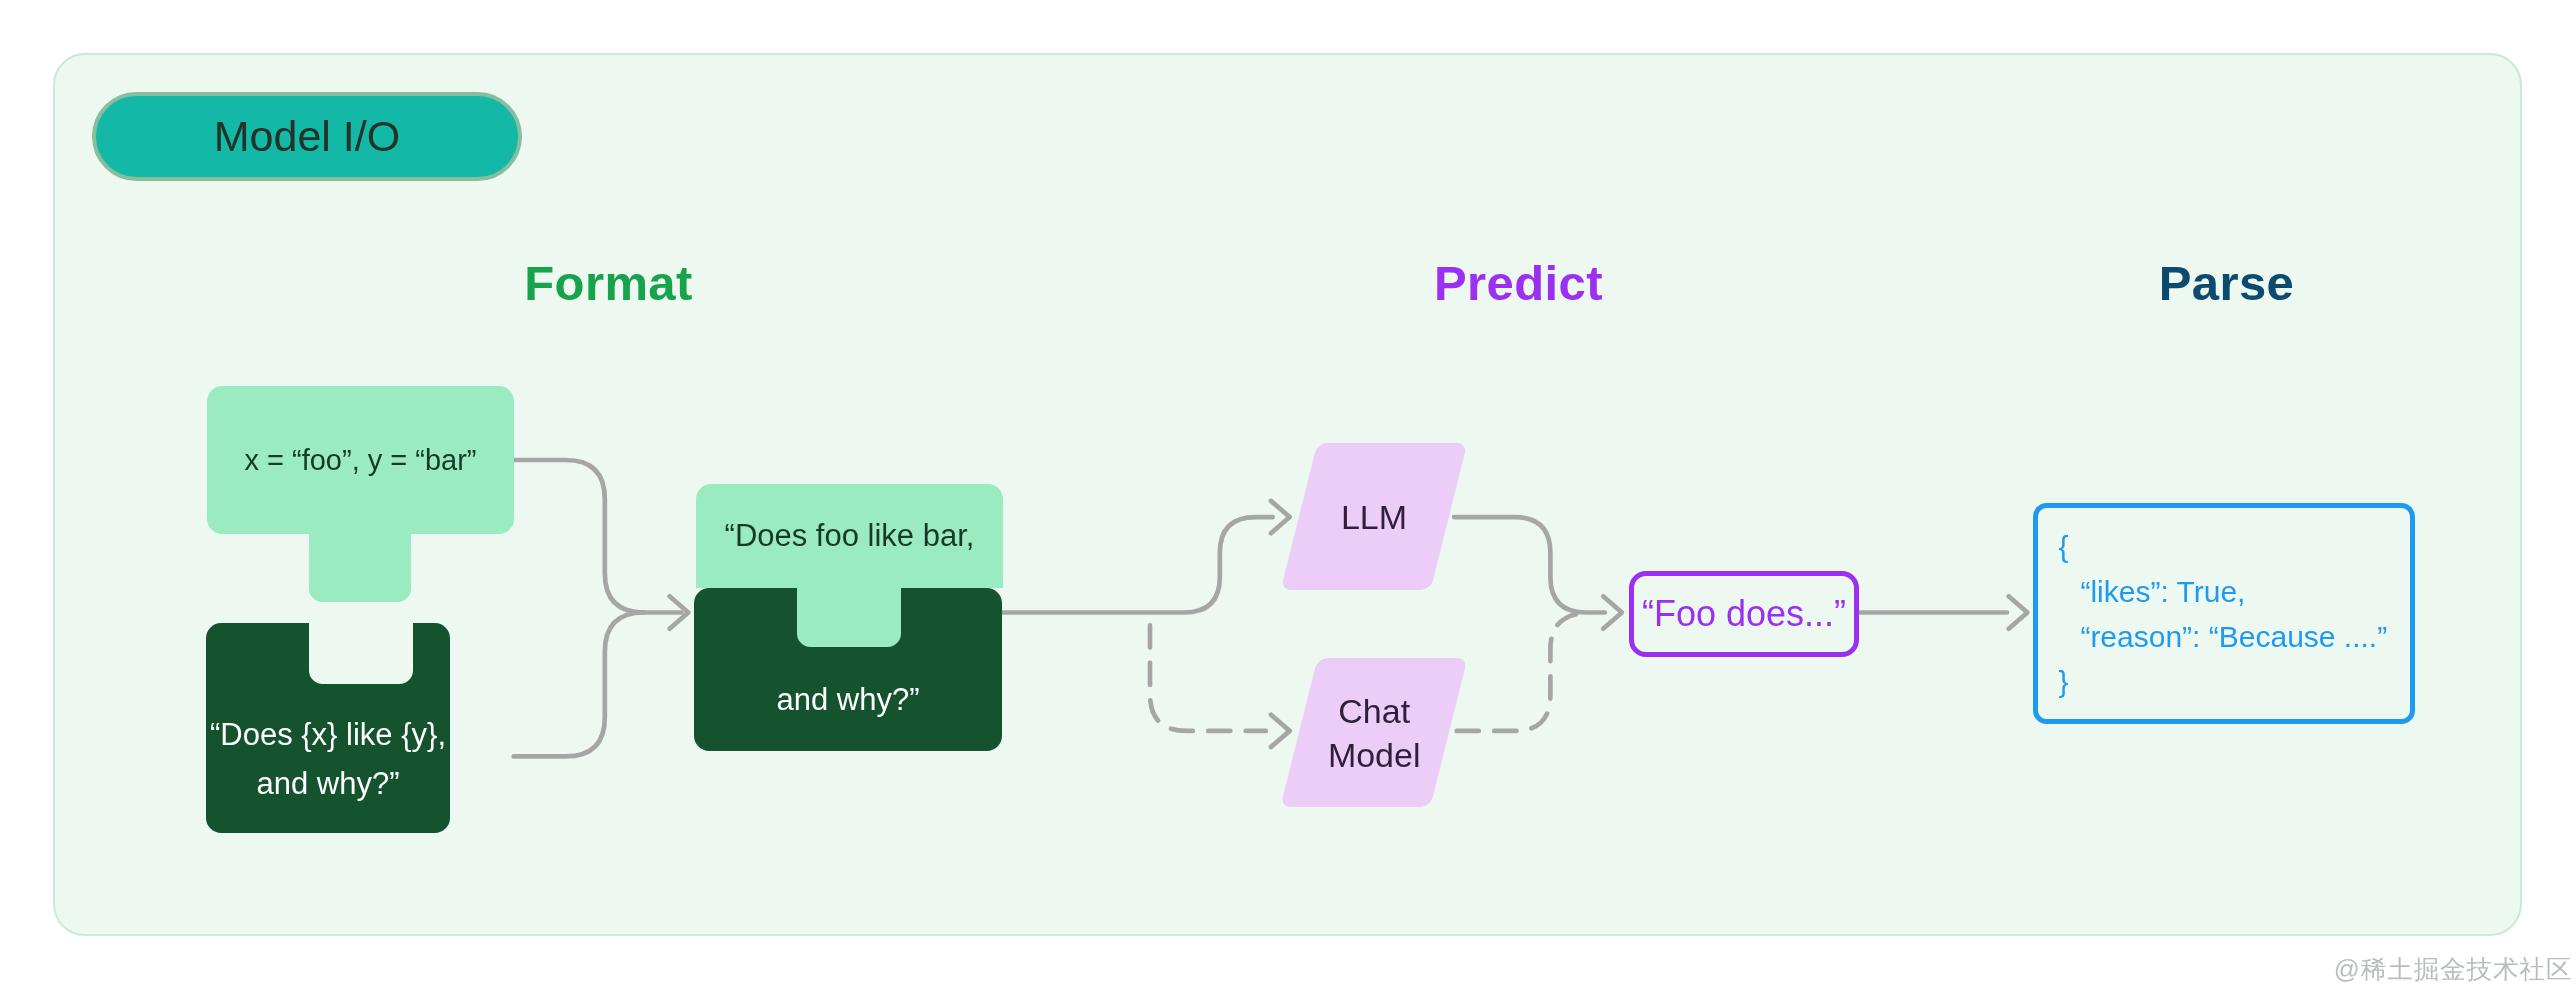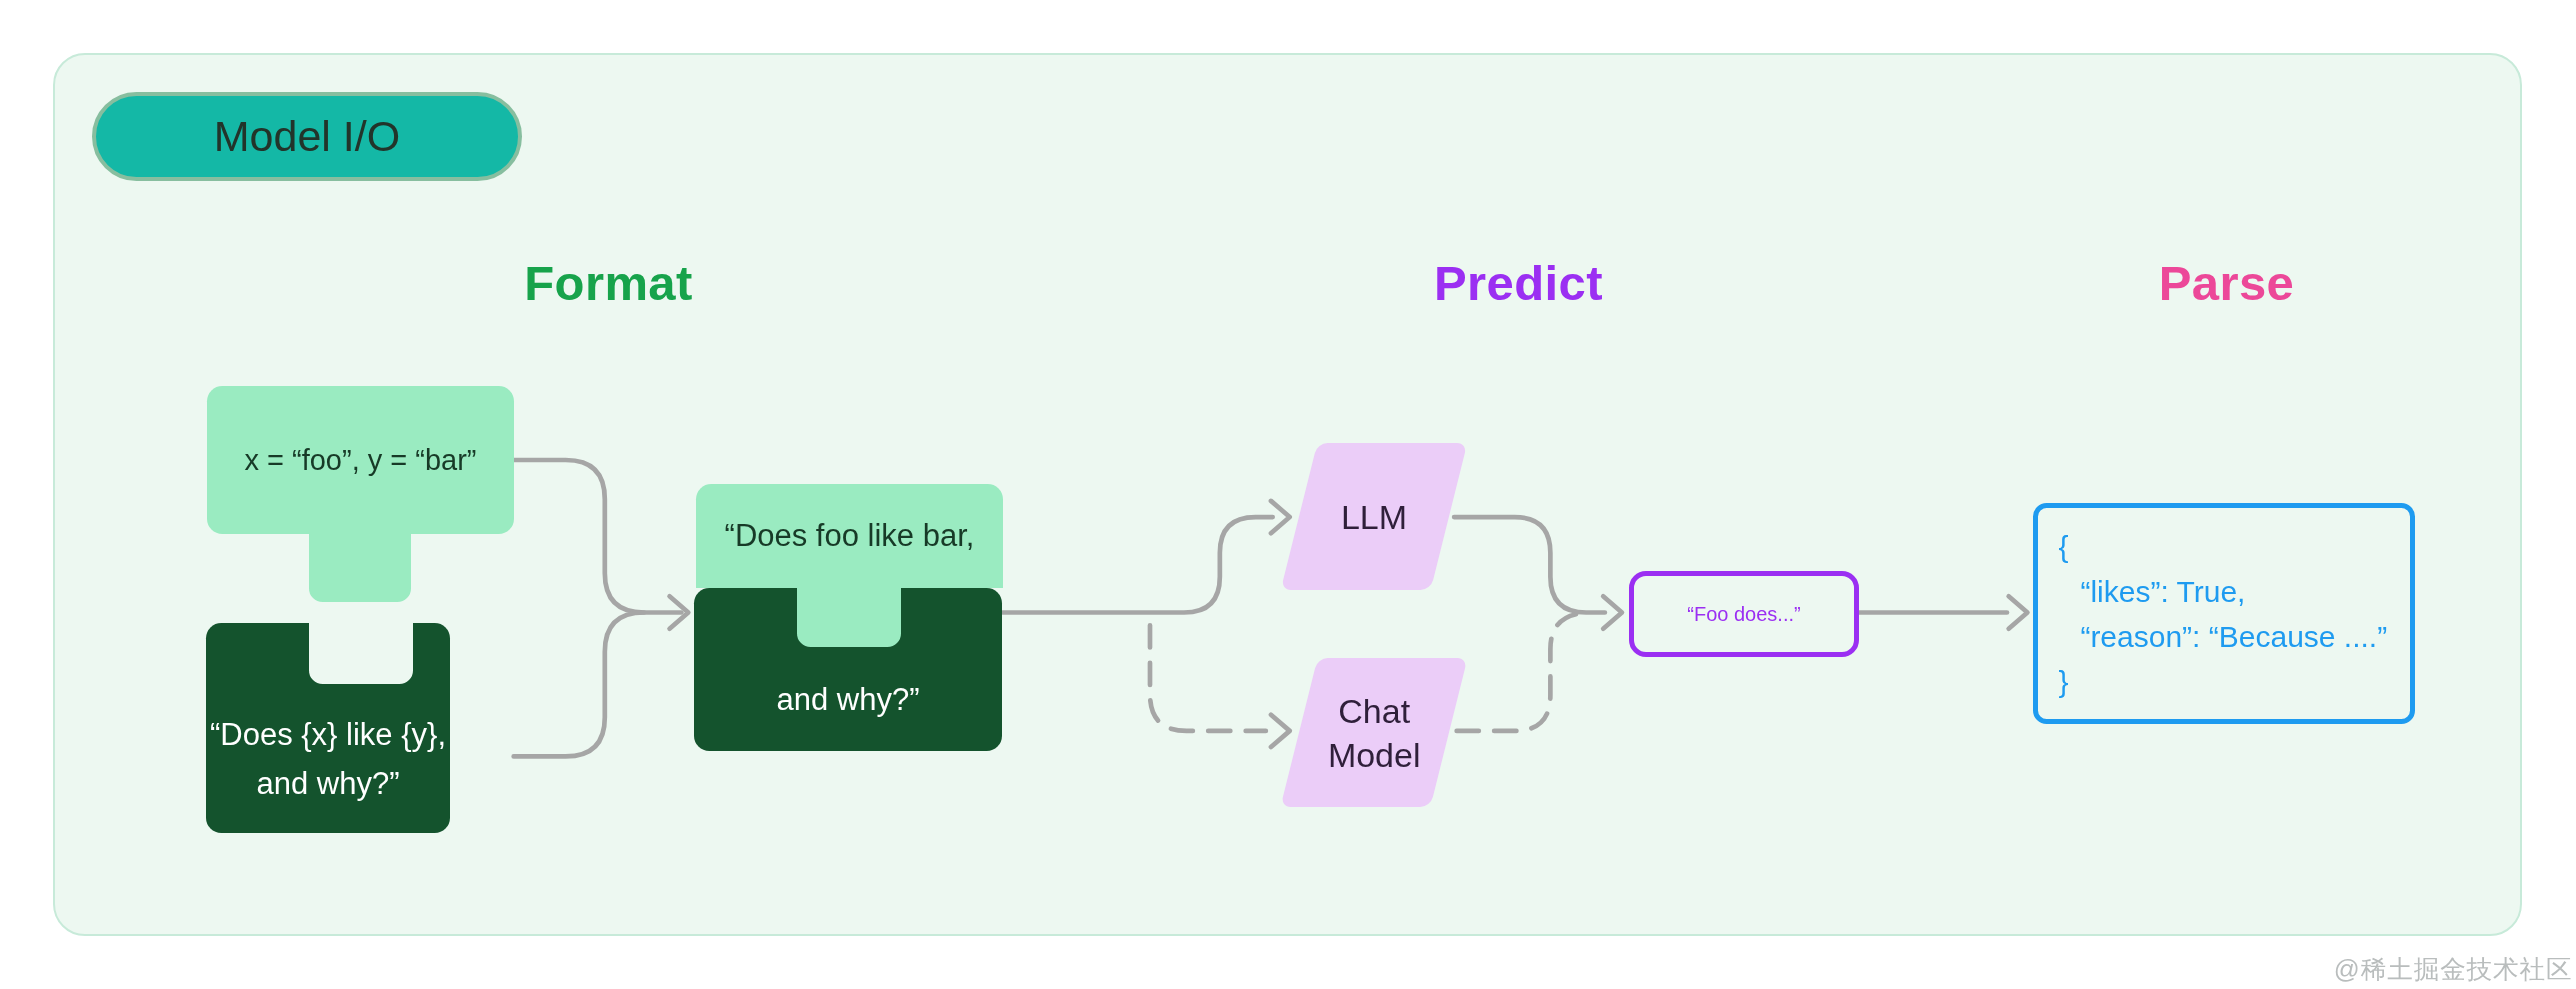--- a/index.html
+++ b/index.html
@@ -21,21 +21,21 @@
     color:#22342A; font-size:43px; font-weight:400;
   }
 
   .col-header {
     position:absolute; top:257px; width:341px; height:51px;
     display:flex; align-items:center; justify-content:center;
     font-size:49px; font-weight:700; letter-spacing:0.4px;
   }
   .col-header.format  { left:438px;  color:#17A34B; }
   .col-header.predict { left:1348px; color:#9B2FF2; }
-  .col-header.parse   { left:2056px; color:#ec4899; }
+  .col-header.parse   { left:2056px; color:#0c4a6e; }
 
   
   .box-light {
     position:absolute; background:#9AEBC1; border-radius:15.3px;
     color:#173A27; font-size:31px; display:flex; align-items:center; justify-content:center;
     text-align:right; box-sizing:border-box;
   }
   .box-dark {
     position:absolute; background:#14532d; border-radius:15.3px;
     color:#ffffff; font-size:31px; display:flex; flex-direction:column;
@@ -64,21 +64,21 @@
   }
   .pgram .pgram-label {
     transform:skewX(14deg); color:#2F1F3A; font-size:34px; text-align:center; line-height:44px;
   }
   #llm-shape  { left:1299px; top:443px; height:147px; }
   #chat-shape { left:1299px; top:658px; height:149px; }
 
   #model-output {
     position:absolute; left:1629px; top:571px; width:230px; height:86px;
     border:5.1px solid #9B2FF2; border-radius:17px; box-sizing:border-box;
-    background:#EDF8F1; color:#9B2FF2; font-size:20px;
+    background:#EDF8F1; color:#9B2FF2; font-size:36px;
     display:flex; align-items:center; justify-content:center;
   }
 
   #parsed-output {
     position:absolute; left:2033px; top:503px; width:382px; height:221px;
     border:5.1px solid #1E9BF0; border-radius:13.6px; box-sizing:border-box;
     background:#EDF8F1; color:#1E9BF0; font-size:30px; line-height:45px;
     display:flex; flex-direction:column; justify-content:center;
     padding-left:20.4px;
   }

